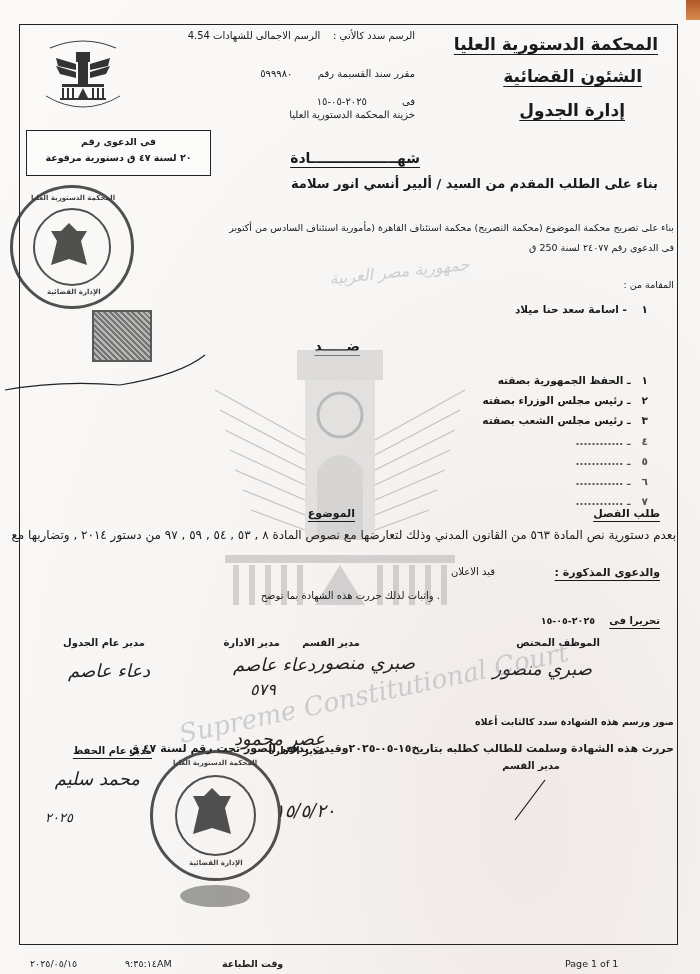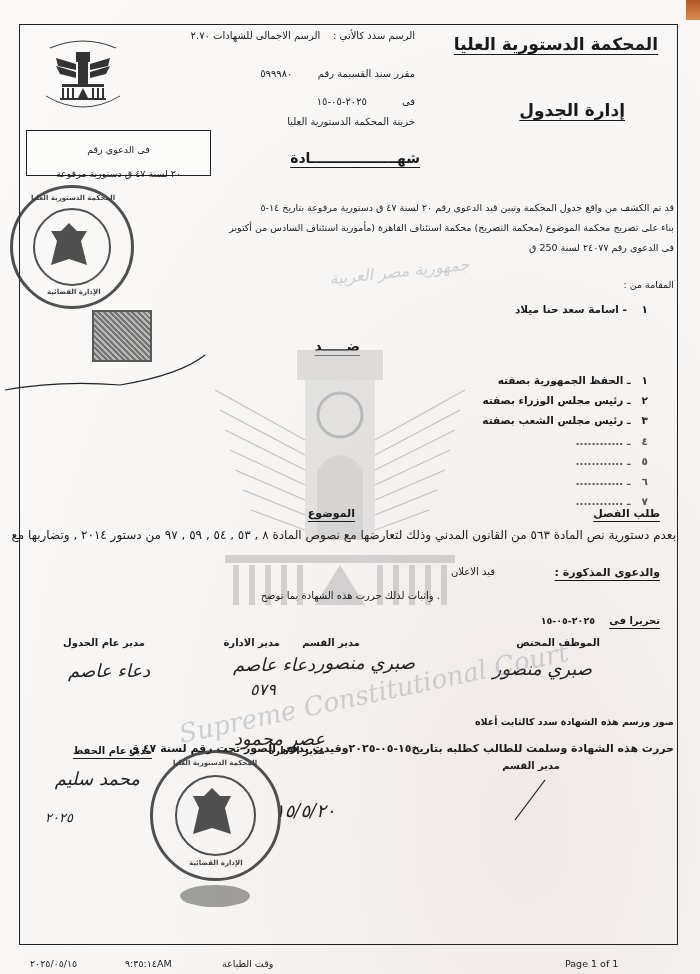--- a/index.html
+++ b/index.html
@@ -29,21 +29,21 @@
 
   
   .court-title { font-size:17px; font-weight:bold; }
   .fee-line { font-size:10px; }
   .logo-box { position:absolute; left:42px; top:34px; width:82px; height:80px; }
   .case-box {
     position:absolute; left:26px; top:130px; width:185px; height:46px;
     border:1px solid #222; box-sizing:border-box; background:#fbfbfa;
     text-align:center; font-size:9.5px; direction:rtl;
   }
-  .case-box div { margin-top:13px; }
+  .case-box div { margin-top:5px;font-weight:bold; }
 
   
   .watermark { position:absolute; left:205px; top:330px; width:270px; height:290px; opacity:.55; }
   .wm-text { position:absolute; font-family:"DejaVu Serif", serif; font-style:italic; color:#9aa0a8; opacity:.45; }
 
   .stamp { position:absolute; border-radius:50%; border:3px solid #333; opacity:.85; }
   .stamp-inner { position:absolute; border-radius:50%; border:2px solid #333; }
 
   .list-item { font-size:10.5px; font-weight:bold; }
   .small { font-size:9.5px; }
@@ -52,39 +52,40 @@
 </style>
 </head>
 <body>
 
 <div class="paper">
   <div class="corner-mark"></div>
 
   <div class="frame"></div>
 
   <div class="abs rtl court-title u" style="right:42px; top:34px;">المحكمة الدستورية العليا</div>
+  <div class="abs rtl court-title u" style="right:58px; top:66px;">الشئون القضائية</div>
   <div class="abs rtl court-title u" style="right:75px; top:100px;">إدارة الجدول</div>
 
   <div class="abs rtl fee-line" style="right:285px; top:30px;">
     <span>الرسم سدد كالأتي :</span>
     &nbsp;&nbsp;
     <span>الرسم الاجمالى للشهادات</span>
-    <span>٢.٧٠</span>
+    <span>4.54</span>
   </div>
   <div class="abs rtl fee-line" style="right:285px; top:68px;">
     <span>مقرر سند القسيمة رقم</span>
     &nbsp;&nbsp;&nbsp;&nbsp;&nbsp;&nbsp;
     <span>٥٩٩٩٨٠</span>
   </div>
   <div class="abs rtl fee-line" style="right:285px; top:96px;">
     <span>فى</span>
     &nbsp;&nbsp;&nbsp;&nbsp;&nbsp;&nbsp;&nbsp;&nbsp;&nbsp;
     <span>٢٠٢٥-٠٥-١٥</span>
   </div>
-  <div class="abs rtl fee-line" style="right:285px; top:116px;">خزينة المحكمة الدستورية العليا</div>
+  <div class="abs rtl fee-line" style="right:285px; top:109px;font-family:Liberation Serif, serif;">خزينة المحكمة الدستورية العليا</div>
 
   <div class="logo-box">
     <svg width="82" height="80" viewBox="0 0 82 80">
       <path d="M8 14 Q41 0 74 14" fill="none" stroke="#444" stroke-width="1.2"></path>
       <g fill="#333">
         <rect x="34" y="18" width="14" height="10"></rect>
         <rect x="36" y="28" width="10" height="22"></rect>
         <path d="M14 24 L34 30 L34 36 L16 32 Z"></path>
         <path d="M14 32 L34 38 L34 44 L18 40 Z"></path>
         <path d="M68 24 L48 30 L48 36 L66 32 Z"></path>
@@ -103,22 +104,22 @@
     </svg>
   </div>
 
   <div class="case-box">
     <div>فى الدعوى رقم</div>
     <div>٢٠ لسنة ٤٧ ق دستورية مرفوعة</div>
   </div>
 
   <div class="abs rtl b u" style="right:280px; top:150px; font-size:14px;">شهــــــــــــــــــادة</div>
 
-
-  <div class="abs rtl small" style="right:26px; top:202px;">قد تم الكشف من واقع جدول المحكمة وتبين قيد الدعوى رقم ٢٠ لسنة ٤٧ ق دستورية مرفوعة بتاريخ ١٤-٥</div>
+  <div class="abs rtl b" style="right:42px; top:176px; font-size:13px;">بناء على الطلب المقدم من السيد / ألبير أنسي انور سلامة</div>
+
   <div class="abs rtl small" style="right:26px; top:222px;">بناء على تصريح محكمة الموضوع   (محكمة التصريح) محكمة استئناف القاهرة (مأمورية استئناف السادس من أكتوبر</div>
   <div class="abs rtl small" style="right:26px; top:242px;">فى الدعوى رقم ٢٤٠٧٧ لسنة 250 ق</div>
 
   <div class="wm-text abs rtl" style="right:230px; top:262px; font-size:16px; transform:rotate(-6deg);">جمهورية مصر العربية</div>
 
   <div class="abs rtl small" style="right:26px; top:279px;">المقامة من :</div>
   <div class="abs rtl list-item" style="right:52px; top:303px;">
     <span>١</span>
     &nbsp;&nbsp;
     <span>- اسامة سعد حنا ميلاد</span>
@@ -235,15 +236,15 @@
     <svg width="125" height="125" viewBox="0 0 125 125" style="position:absolute;left:-3px;top:-3px;">
       <path d="M62 38 l-8 8 l-11 0 l6 12 l-6 26 l19 -6 l19 6 l-6 -26 l6 -12 l-11 0 z" fill="#333"></path>
     </svg>
     <div class="abs rtl" style="left:20px; top:6px; font-size:7px; font-weight:bold;">المحكمة الدستورية العليا</div>
     <div class="abs rtl" style="left:36px; top:106px; font-size:7px; font-weight:bold;">الإدارة القضائية</div>
   </div>
   <div style="position:absolute; left:180px; top:885px; width:70px; height:22px; border-radius:50%; background:#555; opacity:.55;"></div>
 
   <div class="abs footer" style="left:30px; top:958px;">٢٠٢٥/٠٥/١٥</div>
   <div class="abs footer" style="left:125px; top:958px;">٩:٣٥:١٤AM</div>
-  <div class="abs footer rtl" style="left:222px; top:958px;">وقت الطباعة</div>
+  <div class="abs footer rtl" style="left:222px; top:958px;font-weight:bold;">وقت الطباعة</div>
   <div class="abs footer" style="left:565px; top:958px;">Page 1 of 1</div>
 </div>
 
 </body></html>

